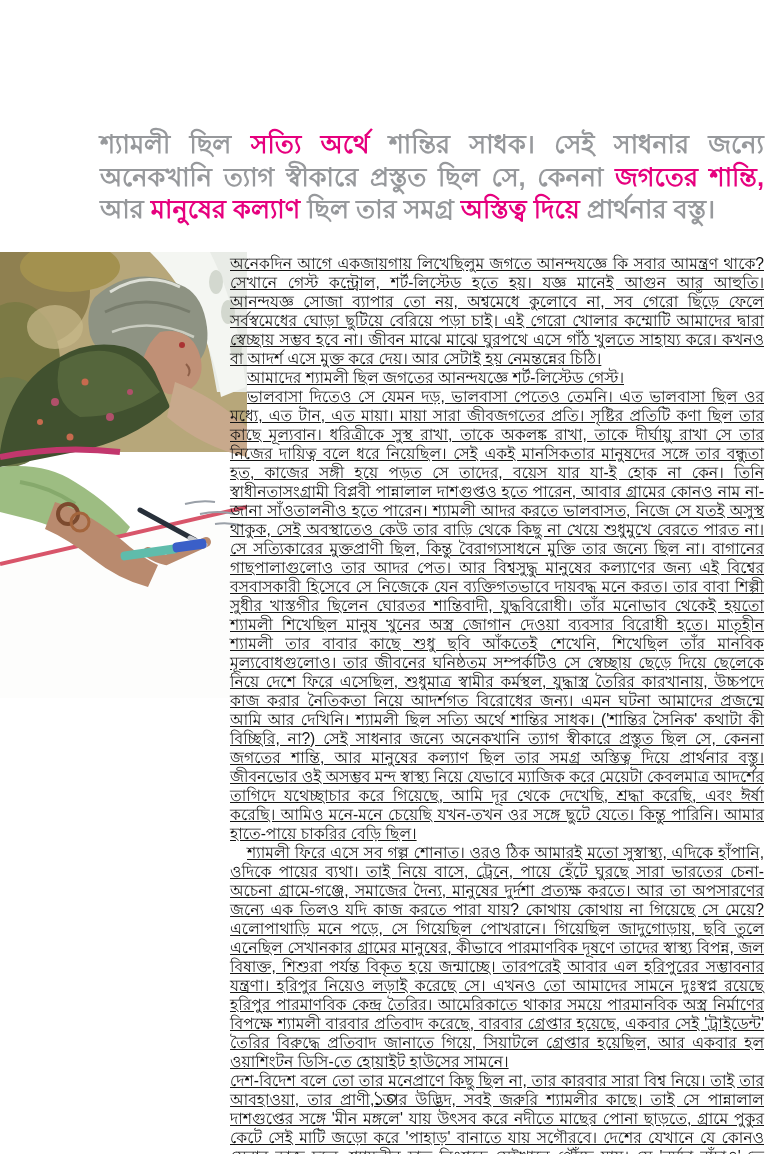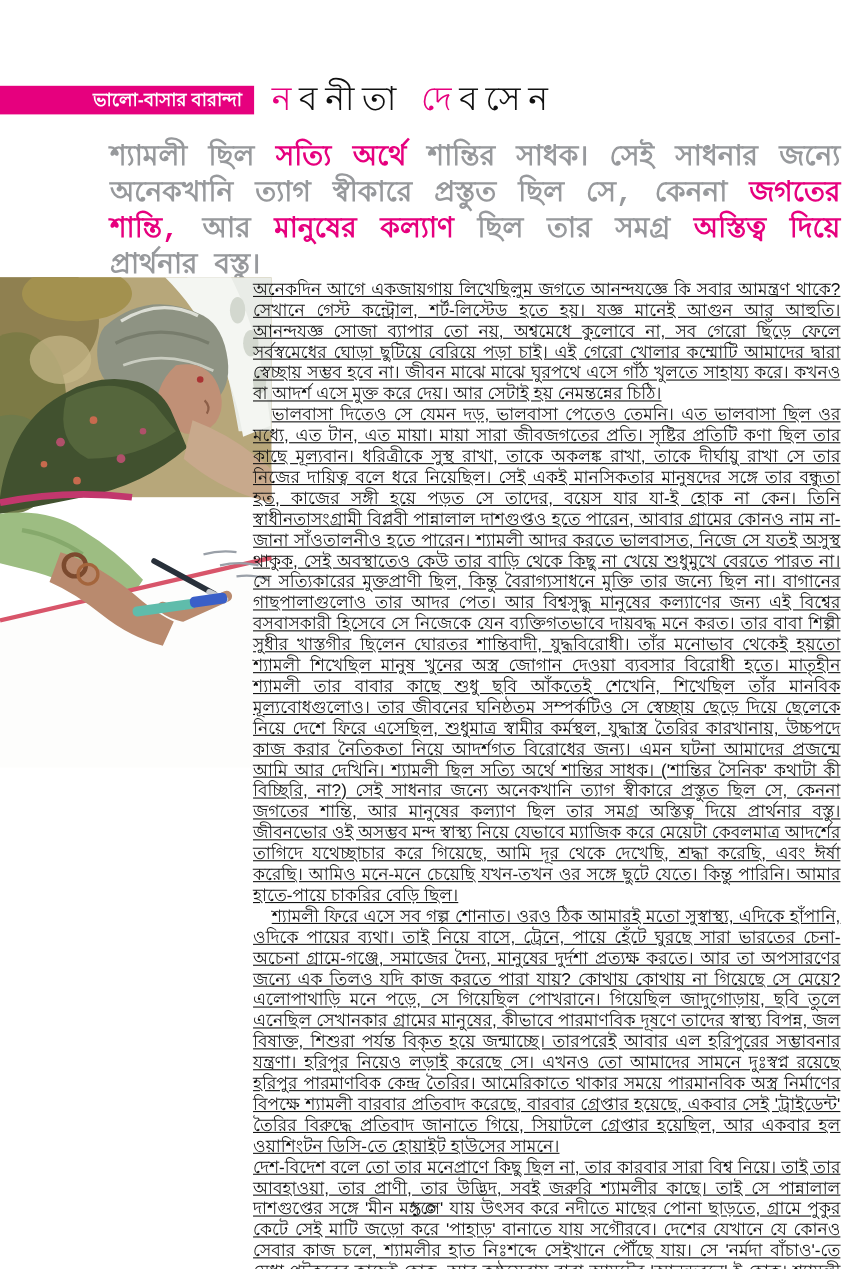--- a/index.html
+++ b/index.html
@@ -16,21 +16,21 @@
   }
   .band-label{color:#fff;font-weight:bold;font-size:16.5px;line-height:1;}
   .author-title{
     position:absolute;left:247px;top:66px;font-size:30px;font-weight:400;
     letter-spacing:7px;white-space:nowrap;
   }
   
   .lead{
     position:absolute;left:100px;top:128px;width:664px;
     font-size:25.5px;line-height:32.5px;font-weight:bold;
-    text-align:justify;color:#97999c;font-family:Liberation Mono, monospace;
+    text-align:justify;color:#97999c;
   }
   .accent{color:#e6007e;}
   
   .photo{position:absolute;left:0;top:252px;width:247px;height:446px;}
   
   .body-col{
     position:absolute;left:230px;top:254px;width:534px;
     font-size:15.6px;line-height:19px;text-align:justify;color:#141414;
   }
   .body-heading{color:#e6007e;font-weight:bold;}
@@ -40,25 +40,21 @@
   .page-number{
     position:absolute;left:0;top:1083px;width:770px;text-align:center;
     font-size:20px;color:#111;
   }
 </style>
 </head>
 <body>
 
 <div class="page">
 
-  <div class="band" id="band" style="background: rgb(230, 0, 126);">
-    <span class="band-label">ভালো-বাসার বারান্দা</span>
-  </div>
 
-  <div class="author-title"><span class="accent">ন</span><span>বনীতা</span><span> </span><span class="accent">দে</span><span>বসেন</span></div>
 
   <div class="lead"><span>শ্যামলী ছিল </span><span class="accent">সত্যি অর্থে</span><span> শান্তির সাধক। সেই সাধনার জন্যে অনেকখানি ত্যাগ স্বীকারে প্রস্তুত ছিল সে, কেননা </span><span class="accent">জগতের শান্তি,</span><span> আর </span><span class="accent">মানুষের কল্যাণ</span><span> ছিল তার সমগ্র </span><span class="accent">অস্তিত্ব দিয়ে</span><span> প্রার্থনার বস্তু।</span></div>
 
   <svg class="photo" viewBox="0 0 247 446" role="img">
 
     <rect x="0" y="0" width="247" height="200" fill="#b7a77a"></rect>
     <ellipse cx="30" cy="40" rx="60" ry="55" fill="#8f8050"></ellipse>
     <ellipse cx="15" cy="110" rx="45" ry="60" fill="#7c7a45"></ellipse>
     <ellipse cx="70" cy="15" rx="50" ry="25" fill="#a3914f"></ellipse>
     <ellipse cx="10" cy="170" rx="40" ry="45" fill="#6f7a4b"></ellipse>
@@ -107,20 +103,21 @@
 
     <path d="M185,252 q15,-4 30,-2 M200,262 q18,-4 35,0 M215,272 q14,-2 28,2" stroke="#9aa0a8" stroke-width="2" fill="none"></path>
 
     <rect x="120" y="300" width="58" height="9" rx="4" transform="rotate(-8 120 300)" fill="#5fbcab"></rect>
     <rect x="172" y="291" width="34" height="10" rx="4" transform="rotate(-8 172 291)" fill="#3a5fc8"></rect>
   </svg>
 
   <div class="body-col">
     <div id="paragraphs">
         <p>অনেকদিন আগে একজায়গায় লিখেছিলুম জগতে আনন্দযজ্ঞে কি সবার আমন্ত্রণ থাকে? সেখানে গেস্ট কন্ট্রোল, শর্ট-লিস্টেড হতে হয়। যজ্ঞ মানেই আগুন আর আহুতি। আনন্দযজ্ঞ সোজা ব্যাপার তো নয়, অশ্বমেধে কুলোবে না, সব গেরো ছিঁড়ে ফেলে সর্বস্বমেধের ঘোড়া ছুটিয়ে বেরিয়ে পড়া চাই। এই গেরো খোলার কম্মোটি আমাদের দ্বারা স্বেচ্ছায় সম্ভব হবে না। জীবন মাঝে মাঝে ঘুরপথে এসে গাঁঠ খুলতে সাহায্য করে। কখনও বা আদর্শ এসে মুক্ত করে দেয়। আর সেটাই হয় নেমন্তন্নের চিঠি।</p>
+        <p class="indent">আমাদের শ্যামলী ছিল জগতের আনন্দযজ্ঞে শর্ট-লিস্টেড গেস্ট।</p>
         <p class="indent">ভালবাসা দিতেও সে যেমন দড়, ভালবাসা পেতেও তেমনি। এত ভালবাসা ছিল ওর মধ্যে, এত টান, এত মায়া। মায়া সারা জীবজগতের প্রতি। সৃষ্টির প্রতিটি কণা ছিল তার কাছে মূল্যবান। ধরিত্রীকে সুস্থ রাখা, তাকে অকলঙ্ক রাখা, তাকে দীর্ঘায়ু রাখা সে তার নিজের দায়িত্ব বলে ধরে নিয়েছিল। সেই একই মানসিকতার মানুষদের সঙ্গে তার বন্ধুতা হত, কাজের সঙ্গী হয়ে পড়ত সে তাদের, বয়েস যার যা-ই হোক না কেন। তিনি স্বাধীনতাসংগ্রামী বিপ্লবী পান্নালাল দাশগুপ্তও হতে পারেন, আবার গ্রামের কোনও নাম না-জানা সাঁওতালনীও হতে পারেন। শ্যামলী আদর করতে ভালবাসত, নিজে সে যতই অসুস্থ থাকুক, সেই অবস্থাতেও কেউ তার বাড়ি থেকে কিছু না খেয়ে শুধুমুখে বেরতে পারত না। সে সত্যিকারের মুক্তপ্রাণী ছিল, কিন্তু বৈরাগ্যসাধনে মুক্তি তার জন্যে ছিল না। বাগানের গাছপালাগুলোও তার আদর পেত। আর বিশ্বসুদ্ধু মানুষের কল্যাণের জন্য এই বিশ্বের বসবাসকারী হিসেবে সে নিজেকে যেন ব্যক্তিগতভাবে দায়বদ্ধ মনে করত। তার বাবা শিল্পী সুধীর খাস্তগীর ছিলেন ঘোরতর শান্তিবাদী, যুদ্ধবিরোধী। তাঁর মনোভাব থেকেই হয়তো শ্যামলী শিখেছিল মানুষ খুনের অস্ত্র জোগান দেওয়া ব্যবসার বিরোধী হতে। মাতৃহীন শ্যামলী তার বাবার কাছে শুধু ছবি আঁকতেই শেখেনি, শিখেছিল তাঁর মানবিক মূল্যবোধগুলোও। তার জীবনের ঘনিষ্ঠতম সম্পর্কটিও সে স্বেচ্ছায় ছেড়ে দিয়ে ছেলেকে নিয়ে দেশে ফিরে এসেছিল, শুধুমাত্র স্বামীর কর্মস্থল, যুদ্ধাস্ত্র তৈরির কারখানায়, উচ্চপদে কাজ করার নৈতিকতা নিয়ে আদর্শগত বিরোধের জন্য। এমন ঘটনা আমাদের প্রজন্মে আমি আর দেখিনি। শ্যামলী ছিল সত্যি অর্থে শান্তির সাধক। ('শান্তির সৈনিক' কথাটা কী বিচ্ছিরি, না?) সেই সাধনার জন্যে অনেকখানি ত্যাগ স্বীকারে প্রস্তুত ছিল সে, কেননা জগতের শান্তি, আর মানুষের কল্যাণ ছিল তার সমগ্র অস্তিত্ব দিয়ে প্রার্থনার বস্তু। জীবনভোর ওই অসম্ভব মন্দ স্বাস্থ্য নিয়ে যেভাবে ম্যাজিক করে মেয়েটা কেবলমাত্র আদর্শের তাগিদে যথেচ্ছাচার করে গিয়েছে, আমি দূর থেকে দেখেছি, শ্রদ্ধা করেছি, এবং ঈর্ষা করেছি। আমিও মনে-মনে চেয়েছি যখন-তখন ওর সঙ্গে ছুটে যেতে। কিন্তু পারিনি। আমার হাতে-পায়ে চাকরির বেড়ি ছিল।</p>
         <p class="indent">শ্যামলী ফিরে এসে সব গল্প শোনাত। ওরও ঠিক আমারই মতো সুস্বাস্থ্য, এদিকে হাঁপানি, ওদিকে পায়ের ব্যথা। তাই নিয়ে বাসে, ট্রেনে, পায়ে হেঁটে ঘুরছে সারা ভারতের চেনা-অচেনা গ্রামে-গঞ্জে, সমাজের দৈন্য, মানুষের দুর্দশা প্রত্যক্ষ করতে। আর তা অপসারণের জন্যে এক তিলও যদি কাজ করতে পারা যায়? কোথায় কোথায় না গিয়েছে সে মেয়ে? এলোপাথাড়ি মনে পড়ে, সে গিয়েছিল পোখরানে। গিয়েছিল জাদুগোড়ায়, ছবি তুলে এনেছিল সেখানকার গ্রামের মানুষের, কীভাবে পারমাণবিক দূষণে তাদের স্বাস্থ্য বিপন্ন, জল বিষাক্ত, শিশুরা পর্যন্ত বিকৃত হয়ে জন্মাচ্ছে। তারপরেই আবার এল হরিপুরের সম্ভাবনার যন্ত্রণা। হরিপুর নিয়েও লড়াই করেছে সে। এখনও তো আমাদের সামনে দুঃস্বপ্ন রয়েছে হরিপুর পারমাণবিক কেন্দ্র তৈরির। আমেরিকাতে থাকার সময়ে পারমানবিক অস্ত্র নির্মাণের বিপক্ষে শ্যামলী বারবার প্রতিবাদ করেছে, বারবার গ্রেপ্তার হয়েছে, একবার সেই 'ট্রাইডেন্ট' তৈরির বিরুদ্ধে প্রতিবাদ জানাতে গিয়ে, সিয়াটলে গ্রেপ্তার হয়েছিল, আর একবার হল ওয়াশিংটন ডিসি-তে হোয়াইট হাউসের সামনে।</p>
         <p>দেশ-বিদেশ বলে তো তার মনেপ্রাণে কিছু ছিল না, তার কারবার সারা বিশ্ব নিয়ে। তাই তার আবহাওয়া, তার প্রাণী, তার উদ্ভিদ, সবই জরুরি শ্যামলীর কাছে। তাই সে পান্নালাল দাশগুপ্তের সঙ্গে 'মীন মঙ্গলে' যায় উৎসব করে নদীতে মাছের পোনা ছাড়তে, গ্রামে পুকুর কেটে সেই মাটি জড়ো করে 'পাহাড়' বানাতে যায় সগৌরবে। দেশের যেখানে যে কোনও সেবার কাজ চলে, শ্যামলীর হাত নিঃশব্দে সেইখানে পৌঁছে যায়। সে 'নর্মদা বাঁচাও'-তে মেধা পটকরের কাছেই হোক, আর কুষ্ঠসেবায় বাবা আমটের 'আনন্দবনে'-ই হোক। শ্যামলী সবখানেই ছুটে গিয়েছে।</p>
       </div>
   </div>
 
   <div class="page-number">১০</div>
 
 </div>
 

